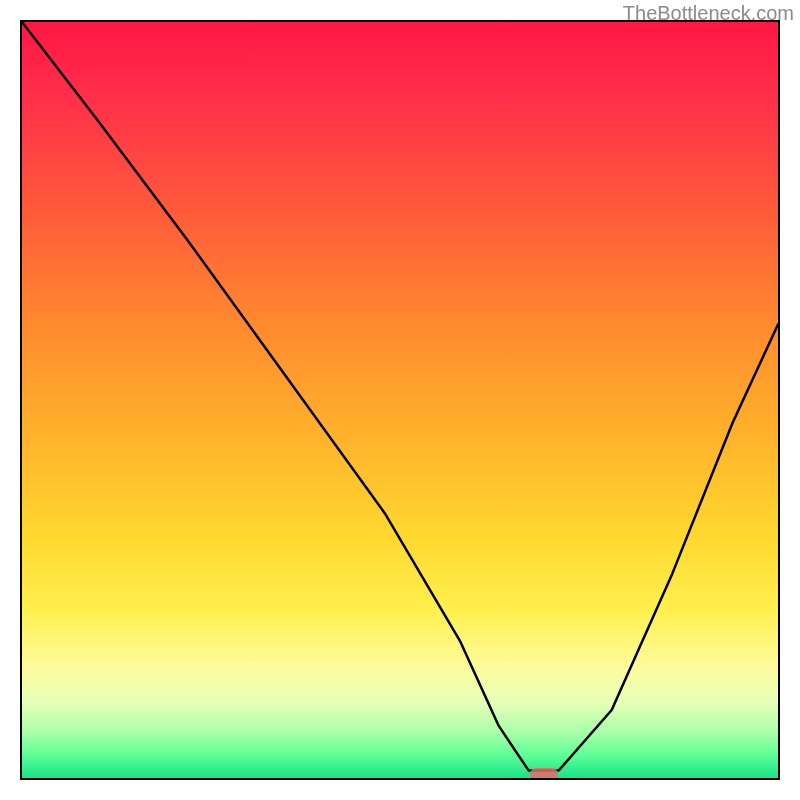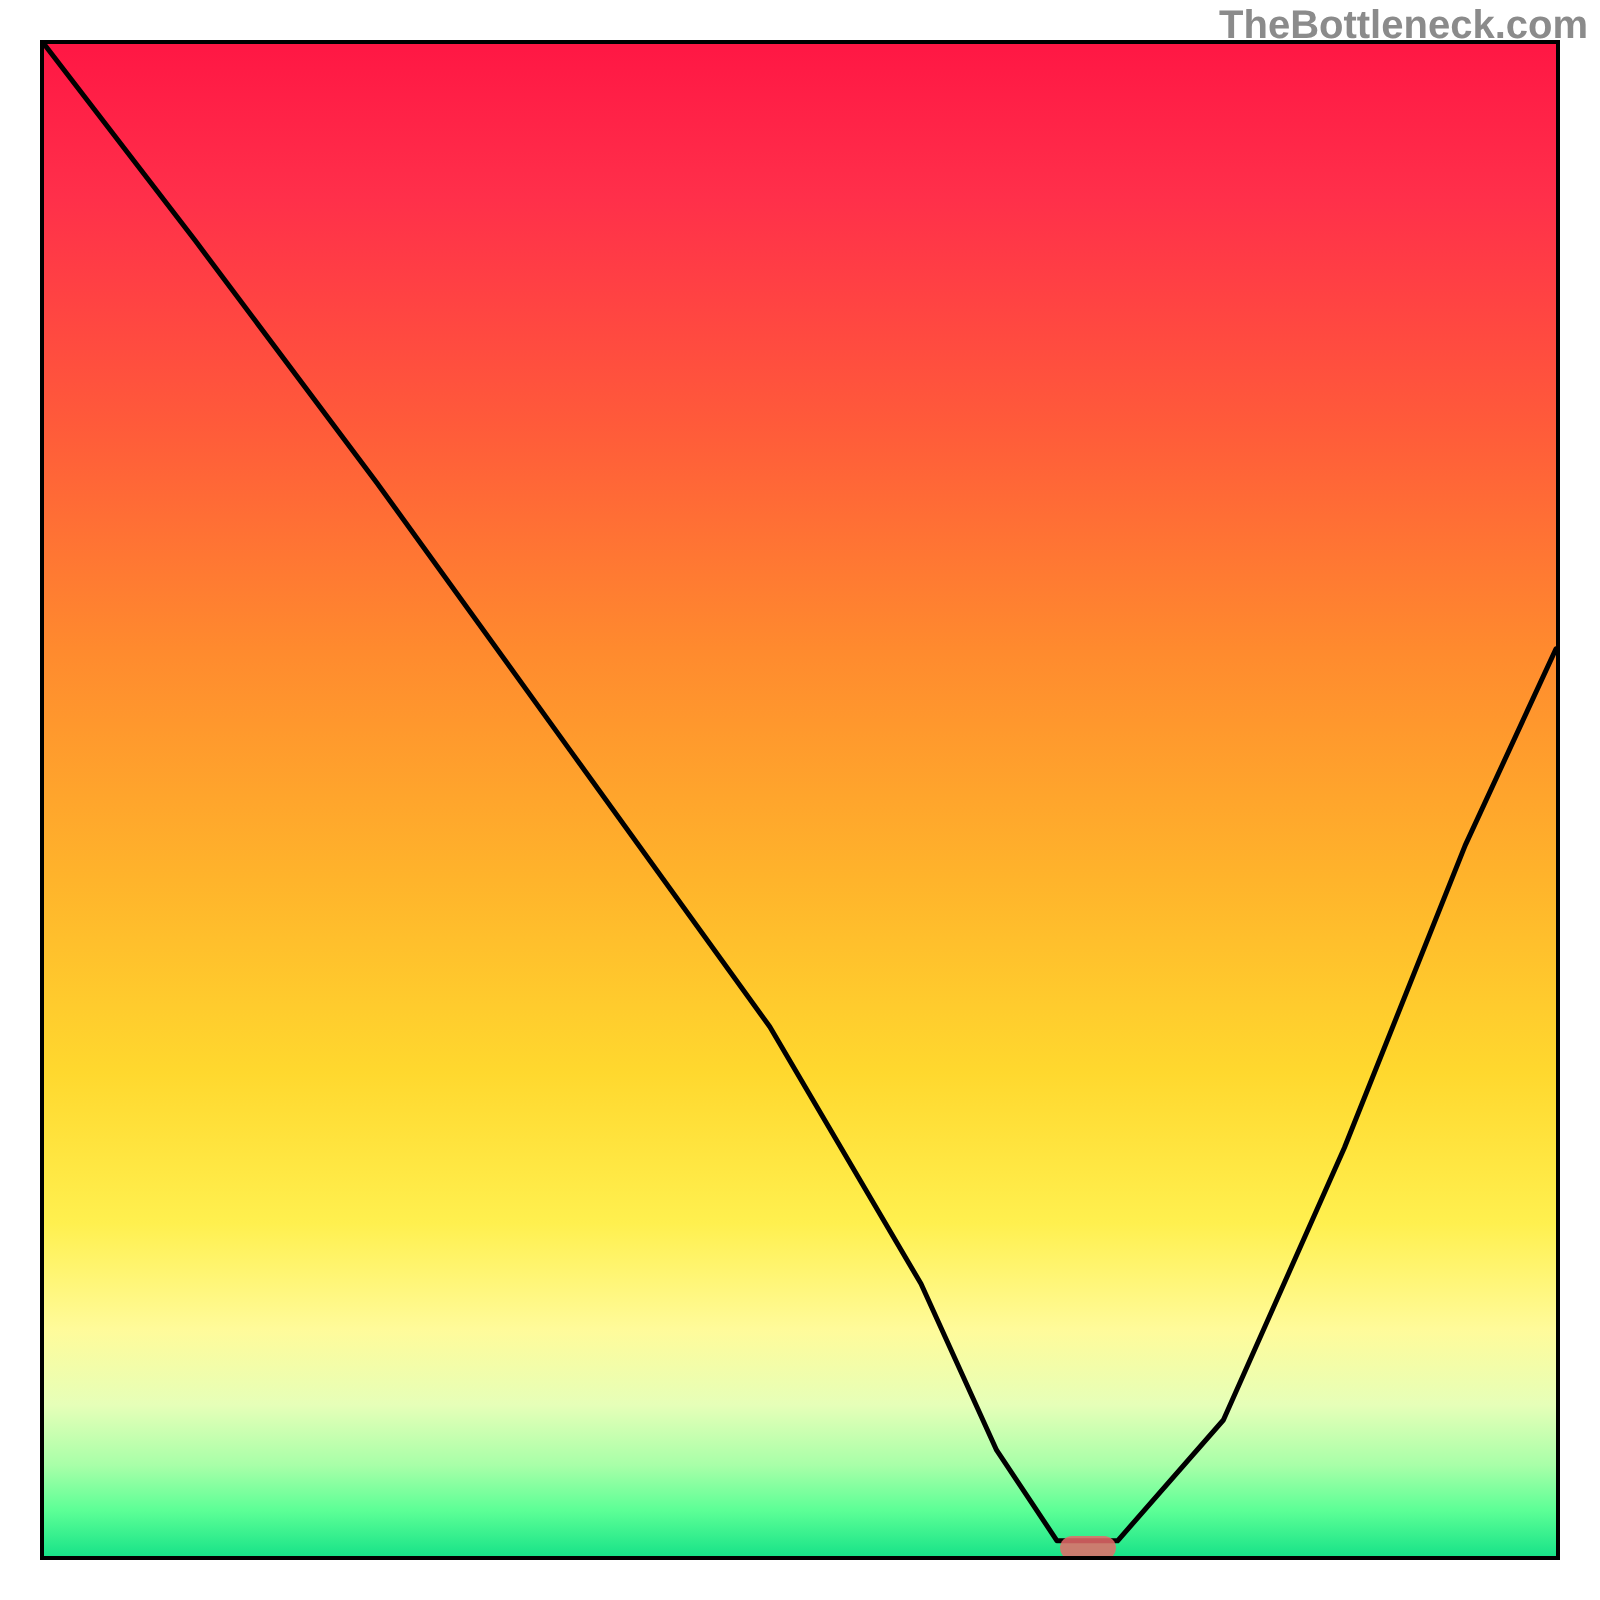--- a/index.html
+++ b/index.html
@@ -49,21 +49,21 @@
     z-index: 3;
     opacity: 0.85;
     transform: translate(-50%, -50%);
   }
   .watermark {
     position: absolute;
     right: 6px;
     top: 2px;
     font-family: Arial, Helvetica, sans-serif;
     font-size: 20px;
-    font-weight: bold;
+    font-weight: normal;
     color: #8b8b8b;
     z-index: 4;
     user-select: none;
   }
 </style>
 </head>
 <body>
 
 <div class="chart-container">
 

